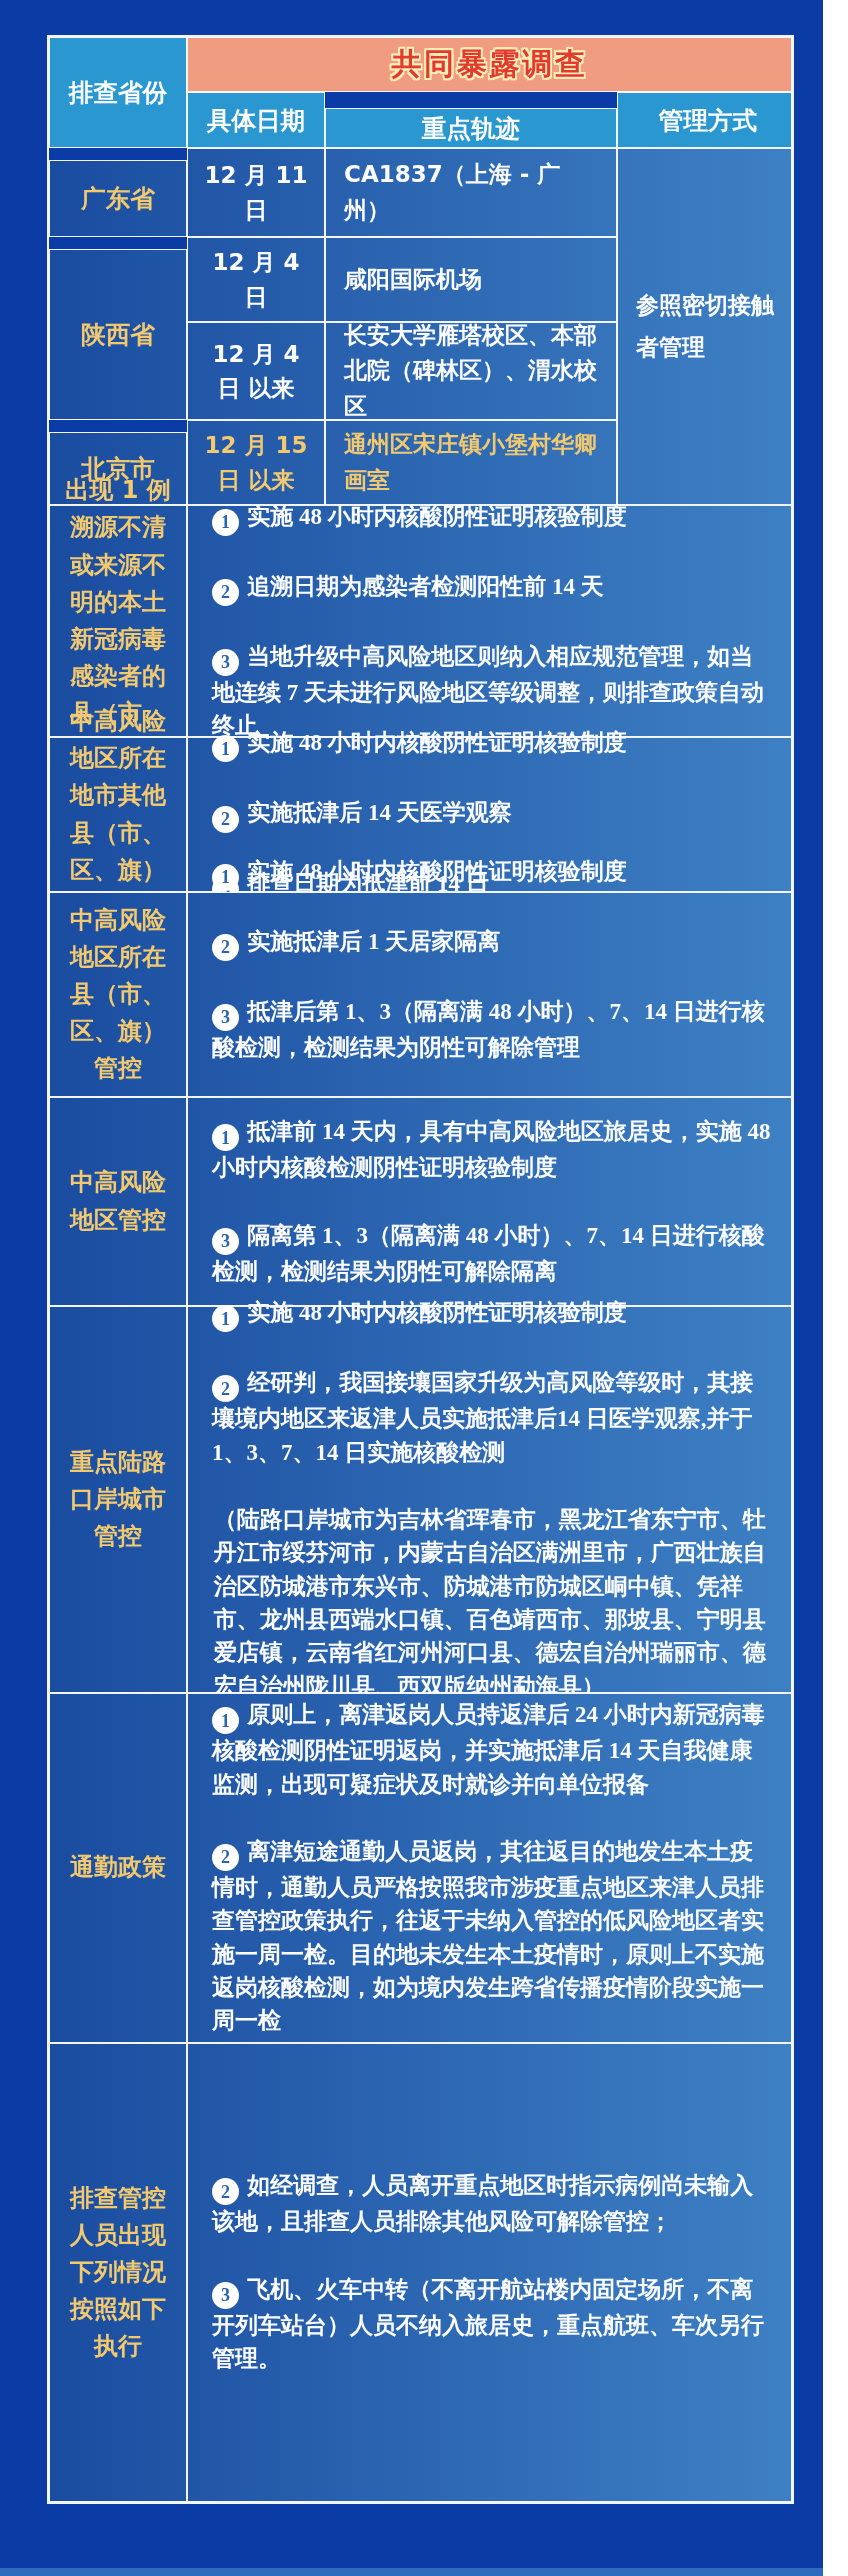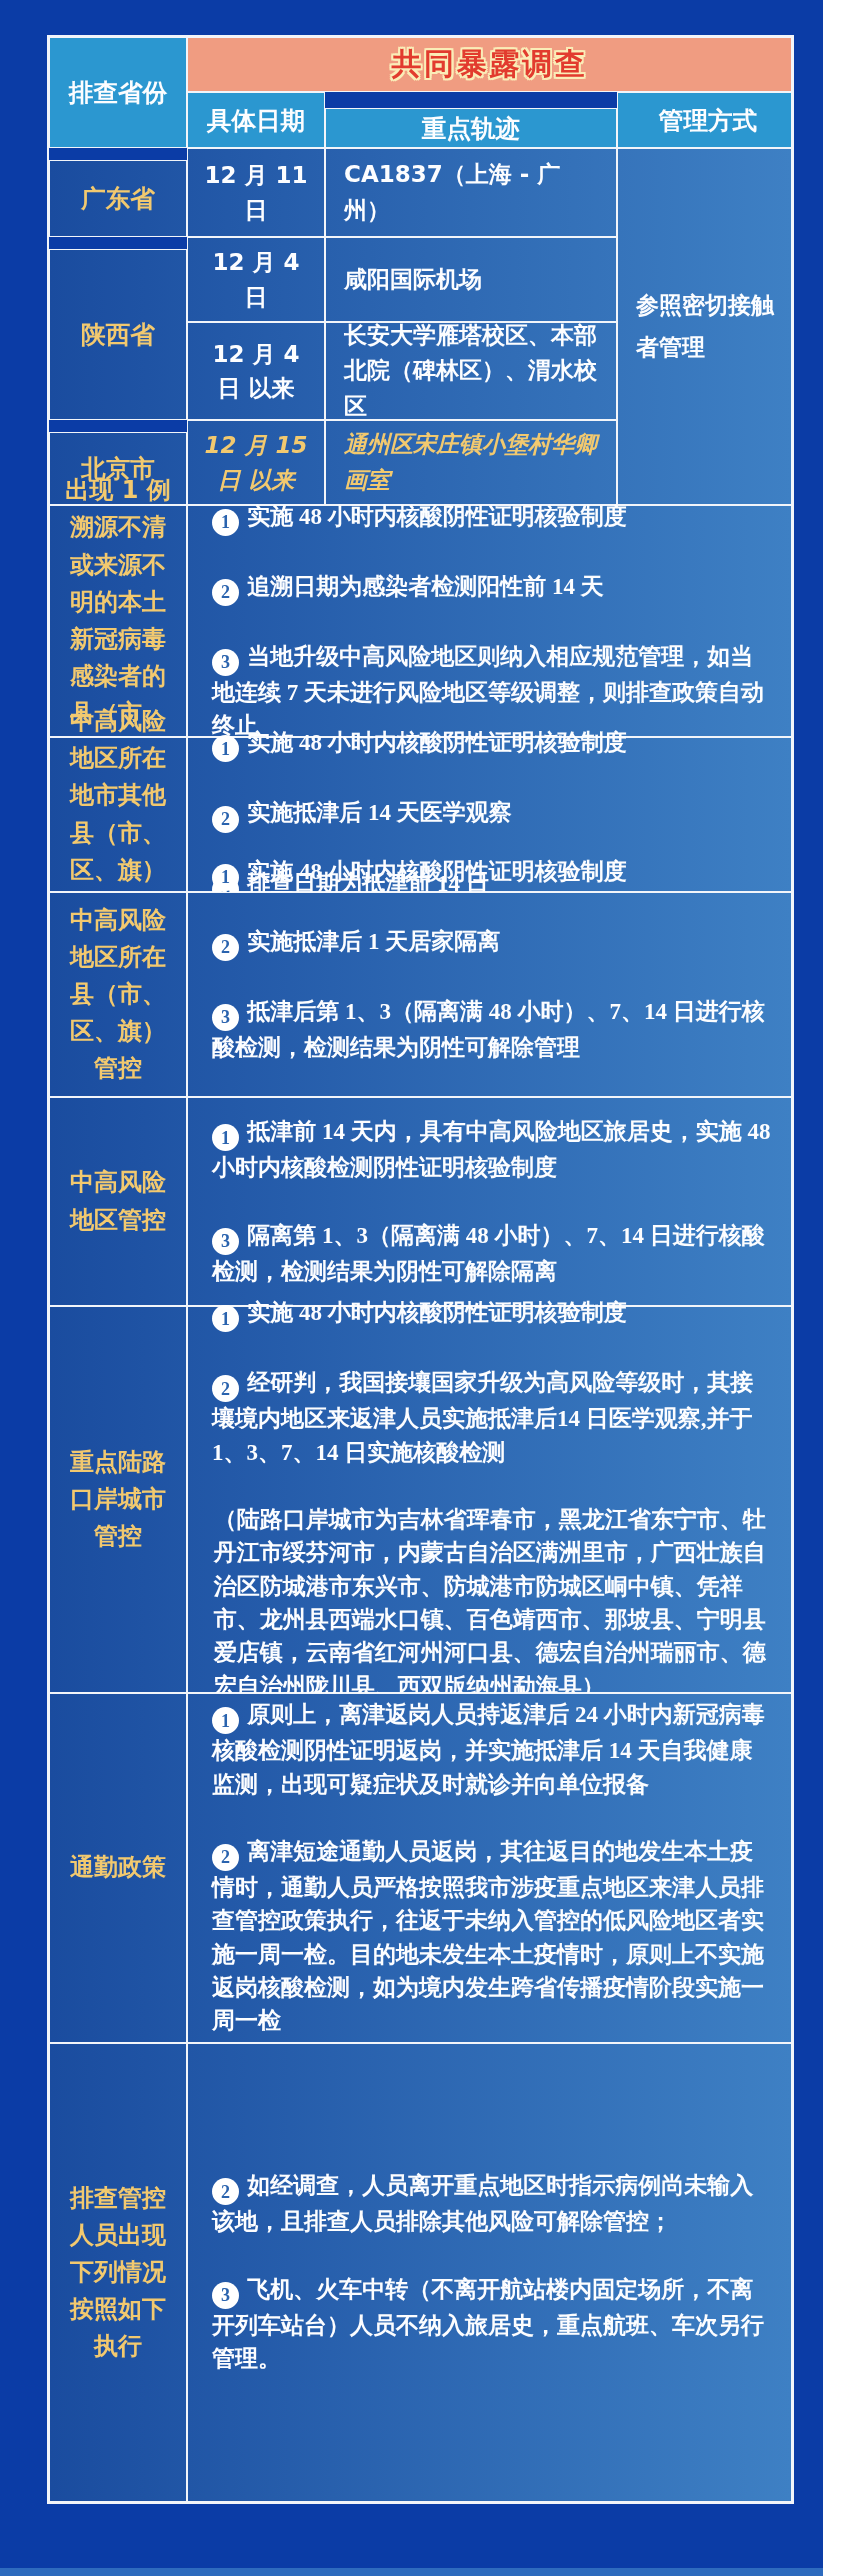--- a/index.html
+++ b/index.html
@@ -30,21 +30,21 @@
   .c-date-h{grid-column:2;grid-row:2;}
   .c-track-h{grid-column:3;grid-row:2;margin-top:16px;}
   .c-mgmt-h{grid-column:4;grid-row:2;padding-left:7px;}
   .col1{background:linear-gradient(90deg,var(--g1a),var(--g1b));margin-top:12px;}
   .col2{background:linear-gradient(90deg,var(--g2a),var(--g2b));}
   .col3{background:linear-gradient(90deg,var(--g3a),var(--g3b));}
   .col4{background:linear-gradient(90deg,var(--g4a),var(--g4b));}
   .prov{color:var(--yellow);font-size:24.6px;}
   .datec{color:var(--white);font-size:23px;line-height:1.5;text-align:center;padding:3.6px 9px;}
   .trackc{color:var(--white);font-size:23px;line-height:1.55;justify-content:flex-start;text-align:left;padding:7.3px 12.7px 7.3px 18px;}
-  .hl{color:var(--yellow);font-style:italic;}
+  .hl{color:var(--yellow);}
   .r3{grid-row:3;} .r4{grid-row:4;} .r5{grid-row:5;} .r6{grid-row:6;}
   .cc1{grid-column:1;} .cc2{grid-column:2;} .cc3{grid-column:3;}
   .sx-span{grid-column:1;grid-row:4 / span 2;}
   .mgmt-span{grid-column:4;grid-row:3 / span 4;color:var(--white);font-size:23px;line-height:1.8;justify-content:flex-start;text-align:left;padding:9px 12.7px 9px 18px;}
   
   .section{display:flex;width:100%;box-sizing:border-box;}
   .sec-label{width:138px;flex:0 0 138px;border:1.4px solid var(--border);box-sizing:border-box;background:linear-gradient(90deg,var(--g1a),var(--g1b));
     color:var(--yellow);font-size:24px;line-height:1.55;display:flex;align-items:center;justify-content:center;text-align:center;padding:9px 8.2px;}
   .sec-content{flex:1;border:1.4px solid var(--border);box-sizing:border-box;background:linear-gradient(90deg,var(--g2a),var(--g4b));
     display:flex;flex-direction:column;justify-content:center;padding:14.6px 20px 14.6px 24px;}

